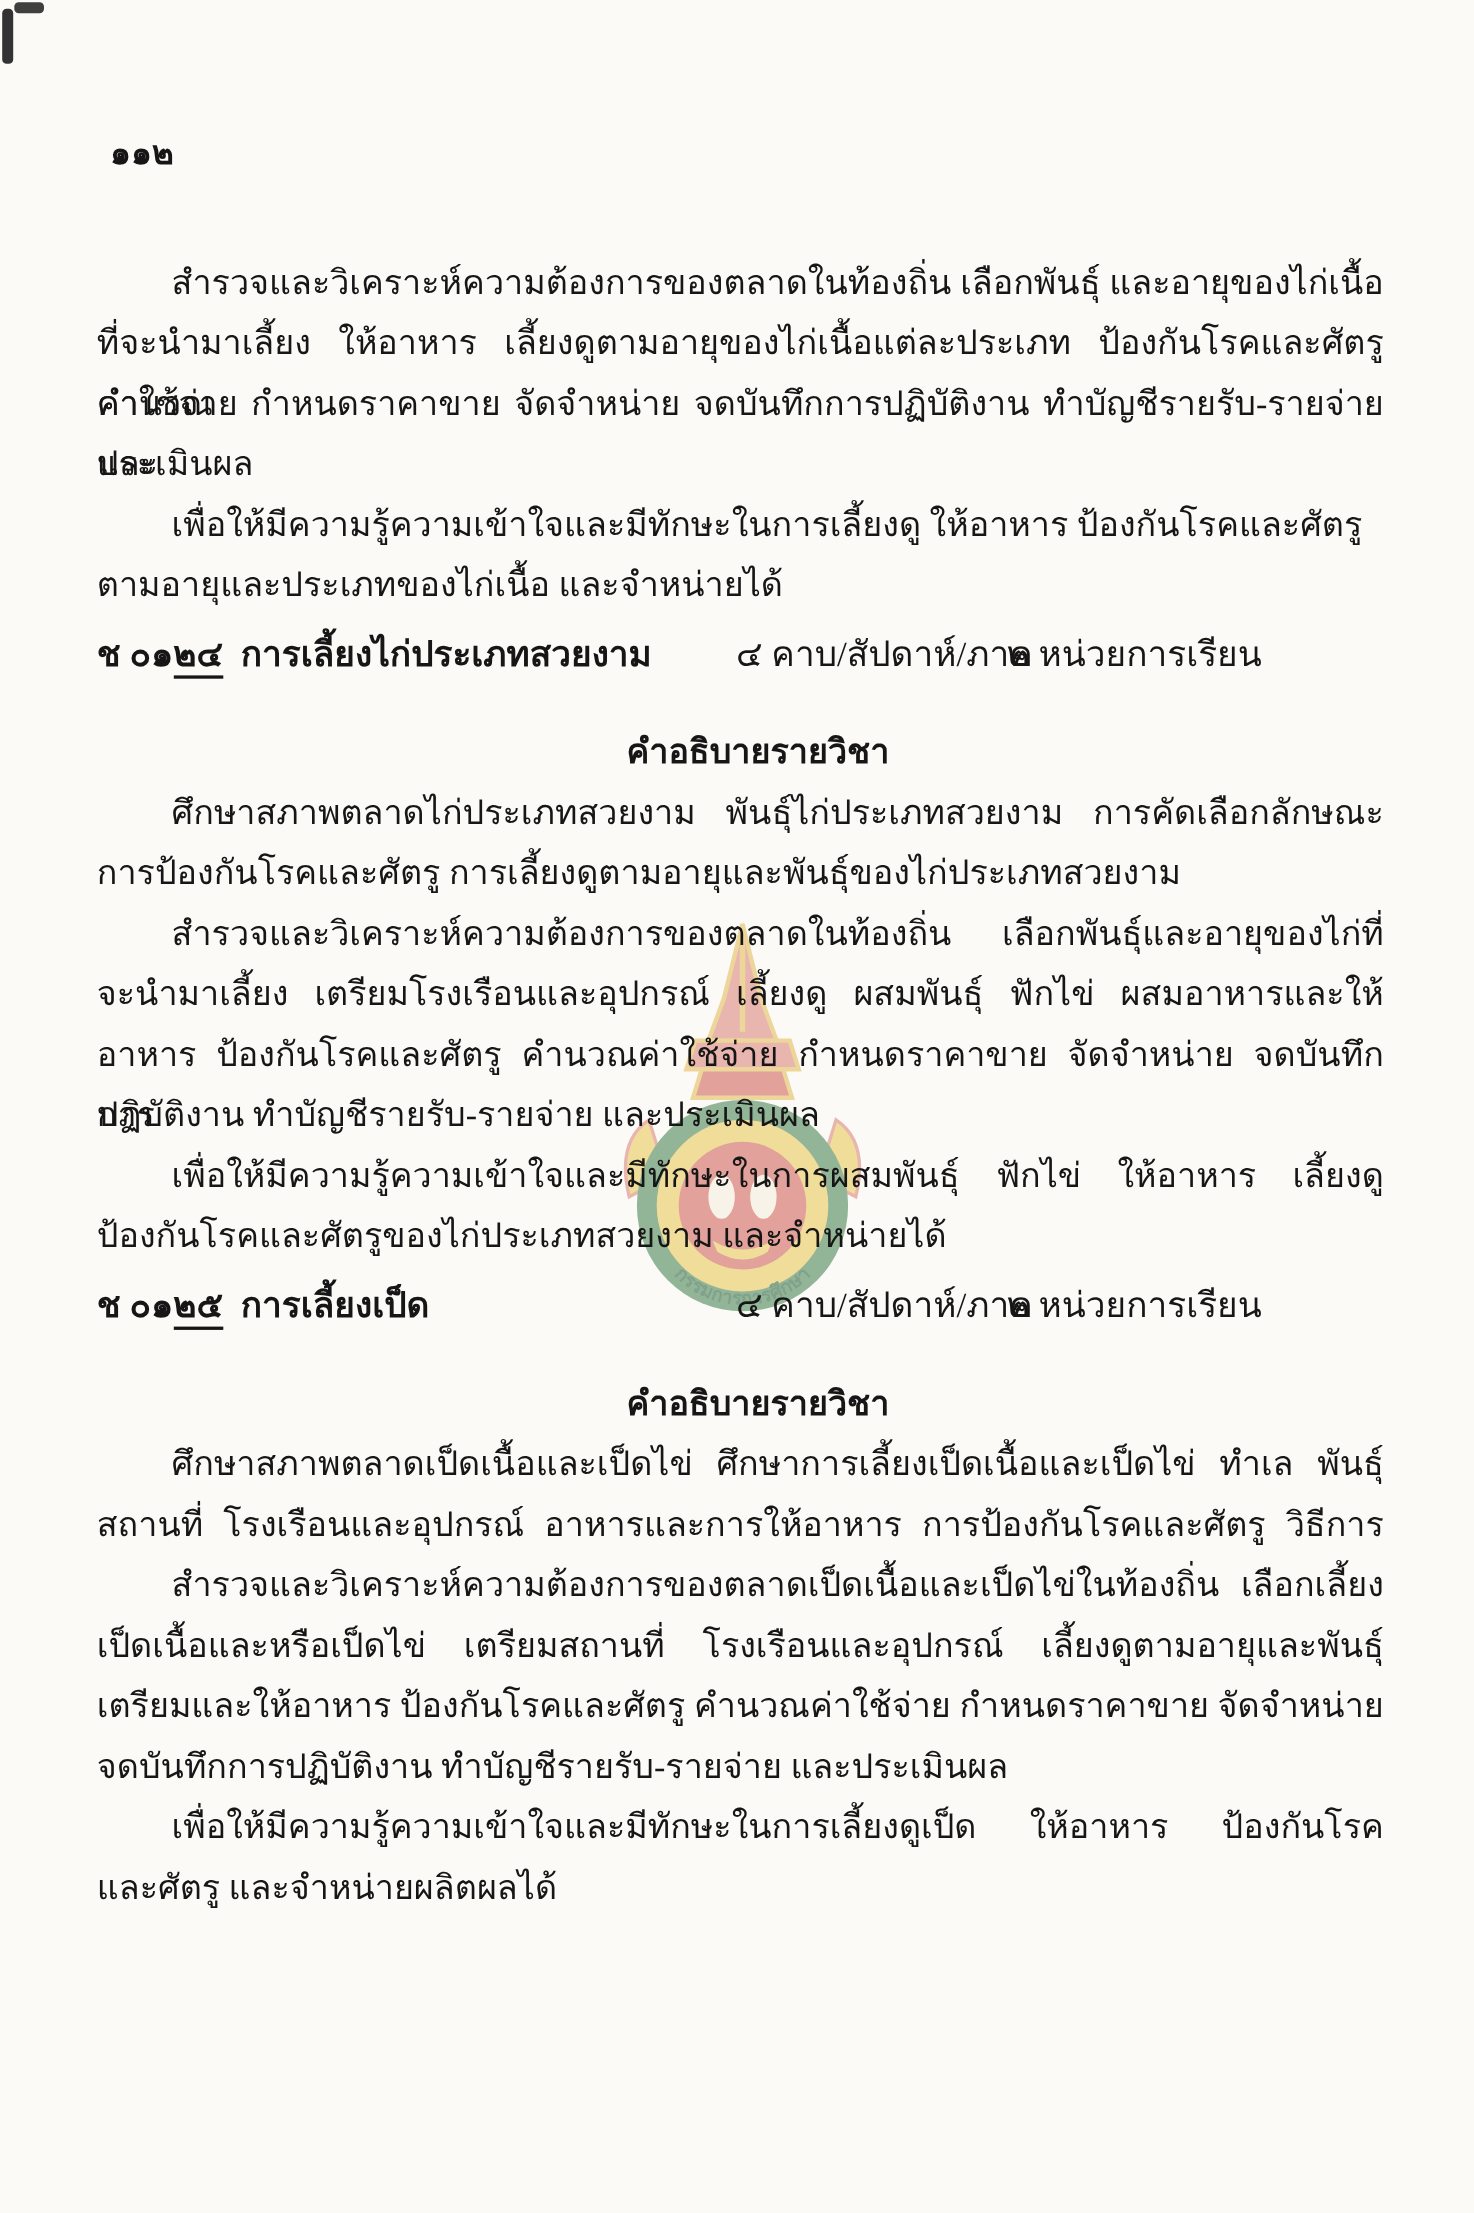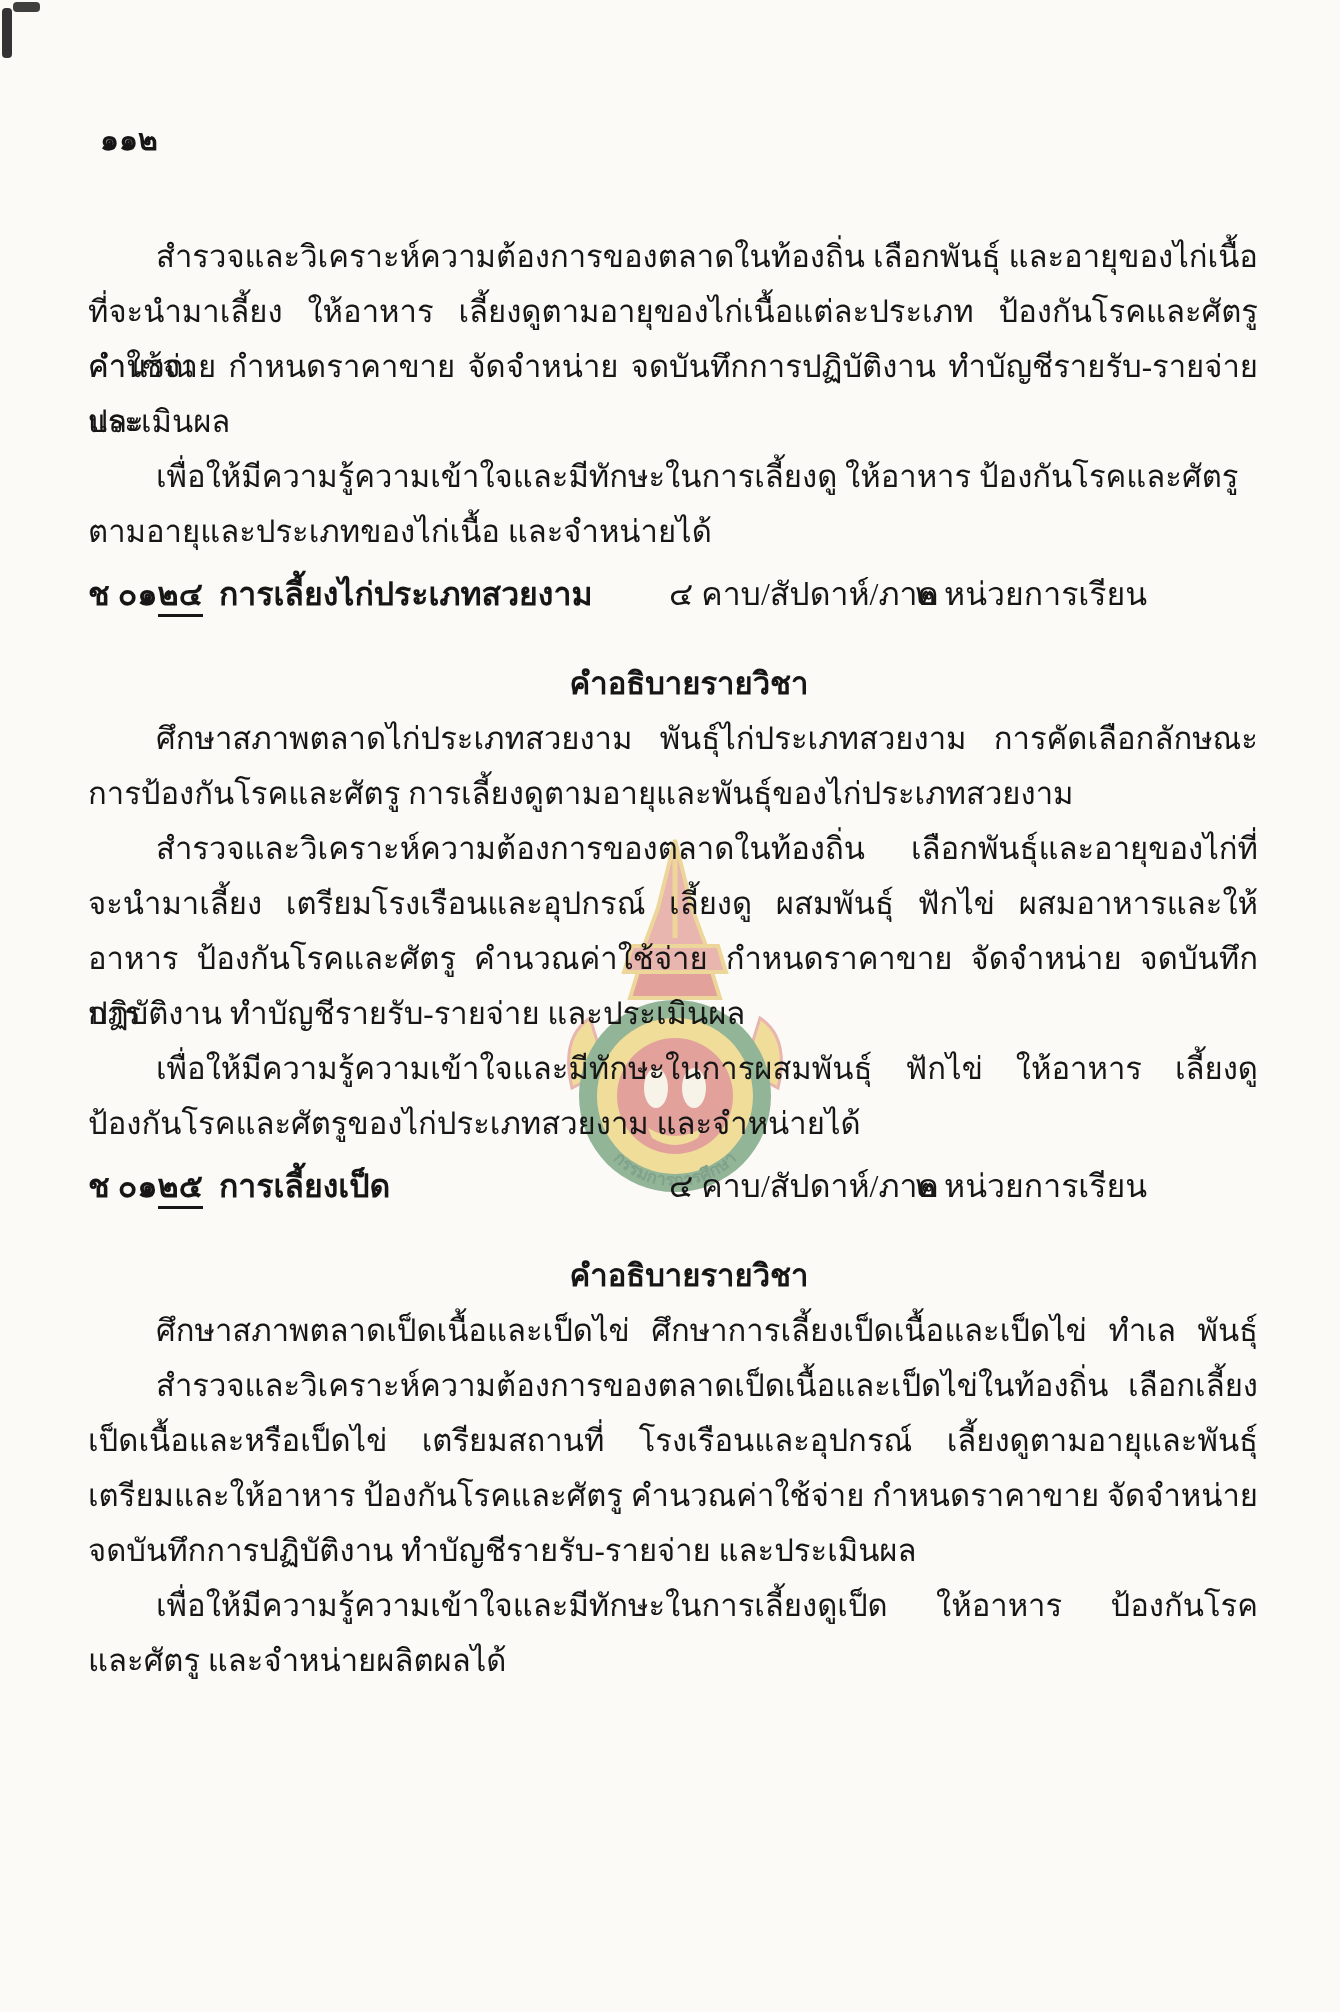--- a/index.html
+++ b/index.html
@@ -128,20 +128,21 @@
     <div class="hrow mt8">
       <span class="h-title"><span>ช ๐๑</span><span class="code-u">๒๕</span>&nbsp;&nbsp;<span>การเลี้ยงเป็ด</span></span>
       <span class="h-sched">๔ คาบ/สัปดาห์/ภาค</span>
       <span class="h-cred">๒ หน่วยการเรียน</span>
     </div>
 
     <div class="deschead mt34">คำอธิบายรายวิชา</div>
 
     <div>
       <span class="line jl ind">ศึกษาสภาพตลาดเป็ดเนื้อและเป็ดไข่ ศึกษาการเลี้ยงเป็ดเนื้อและเป็ดไข่ ทำเล พันธุ์</span>
+      <span class="line jl">สถานที่ โรงเรือนและอุปกรณ์ อาหารและการให้อาหาร การป้องกันโรคและศัตรู วิธีการ</span>
     </div>
 
     <div>
       <span class="line jl ind">สำรวจและวิเคราะห์ความต้องการของตลาดเป็ดเนื้อและเป็ดไข่ในท้องถิ่น เลือกเลี้ยง</span>
       <span class="line jl">เป็ดเนื้อและหรือเป็ดไข่ เตรียมสถานที่ โรงเรือนและอุปกรณ์ เลี้ยงดูตามอายุและพันธุ์</span>
       <span class="line jl">เตรียมและให้อาหาร ป้องกันโรคและศัตรู คำนวณค่าใช้จ่าย กำหนดราคาขาย จัดจำหน่าย</span>
       <span class="line">จดบันทึกการปฏิบัติงาน ทำบัญชีรายรับ-รายจ่าย และประเมินผล</span>
     </div>
 
     <div>

